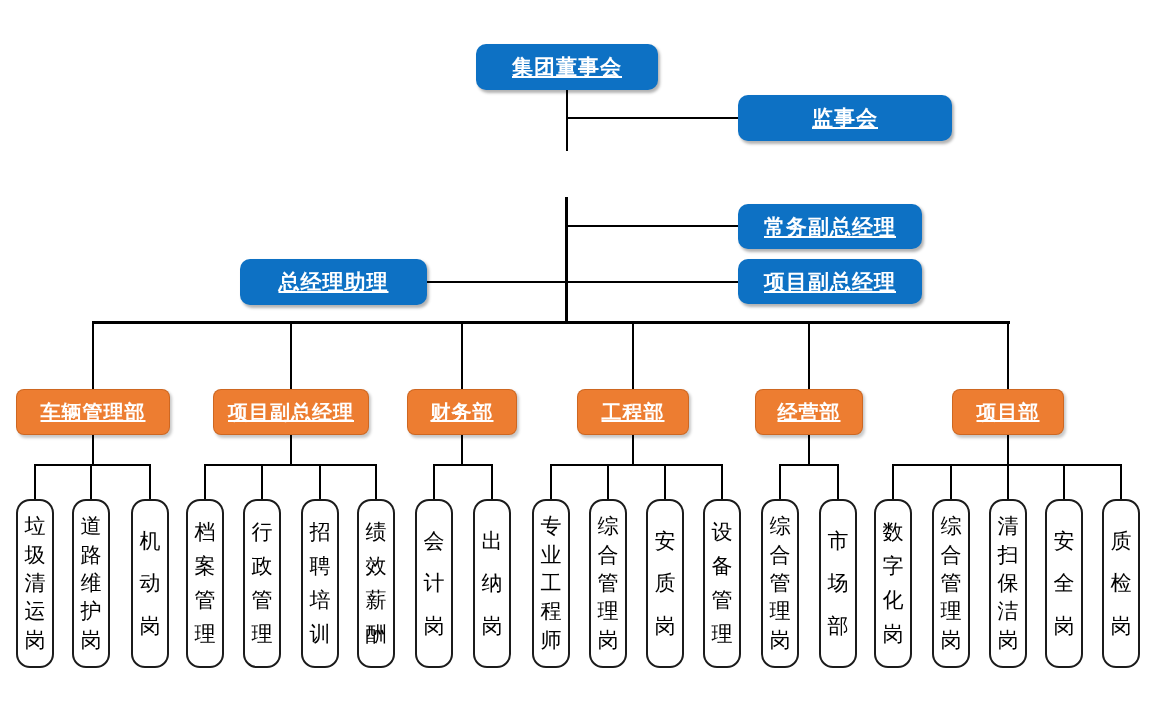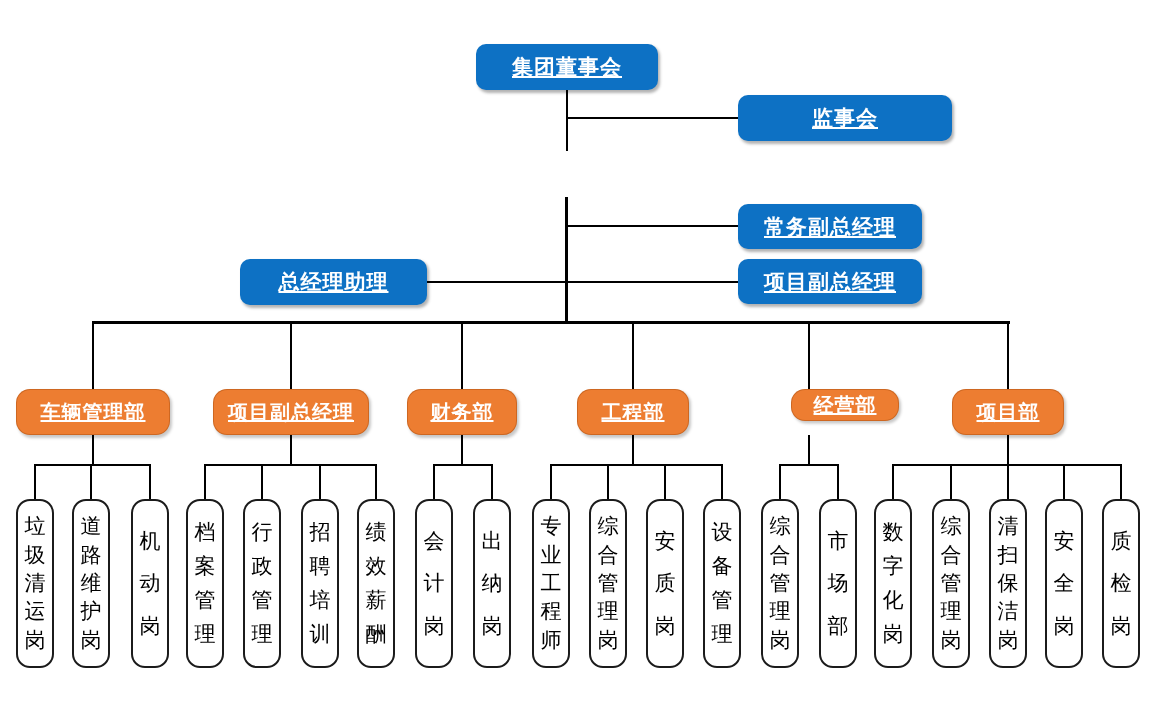--- a/index.html
+++ b/index.html
@@ -28,21 +28,21 @@
   }
   .blue {
     background: var(--blue, #0d71c4);
     border-radius: 10px;
     font-size: 21px;
     box-shadow: 2px 2.5px 3px rgba(0,0,0,0.30);
   }
   .orange {
     background: var(--orange, #ed7d31);
     border: 1px solid rgba(180,85,20,0.55);
-    border-radius: 14px;
+    border-radius: 8px;
     font-size: 20px;
     box-shadow: 2px 2.5px 3px rgba(0,0,0,0.22);
   }
   
   #n-board      { left: 476px; top: 44px;  width: 182px; height: 46px; }
   #n-supervisory{ left: 738px; top: 95px;  width: 214px; height: 46px; }
   #n-gm         { left: 476px; top: 151px; width: 182px; height: 46px; }
   #n-execvgm    { left: 738px; top: 204px; width: 184px; height: 45px; }
   #n-assistant  { left: 240px; top: 259px; width: 187px; height: 46px; }
   #n-projvgm    { left: 738px; top: 259px; width: 184px; height: 45px; }
@@ -184,21 +184,21 @@
         <span>岗</span>
       </div>
       <div class="line" style="left: 721px; top: 465px; width: 2px; height: 34px;"></div>
       <div class="leaf" style="left: 703px; top: 499px; width: 38px; height: 169px;">
         <span>设</span>
         <span>备</span>
         <span>管</span>
         <span>理</span>
       </div>
       <div class="line" style="left: 808px; top: 322px; width: 2px; height: 67px;"></div>
-      <div class="node orange" style="left: 755px; top: 389px; width: 108px; height: 32px; margin-left: 36px;">经营部</div>
+      <div class="node orange" style="left: 755px; top: 389px; width: 108px; height: 46px;">经营部</div>
       <div class="line" style="left: 808px; top: 435px; width: 2px; height: 30px;"></div>
       <div class="line" style="left: 779px; top: 464px; width: 60px; height: 2px;"></div>
       <div class="line" style="left: 779px; top: 465px; width: 2px; height: 34px;"></div>
       <div class="leaf" style="left: 761px; top: 499px; width: 38px; height: 169px;">
         <span>综</span>
         <span>合</span>
         <span>管</span>
         <span>理</span>
         <span>岗</span>
       </div>

